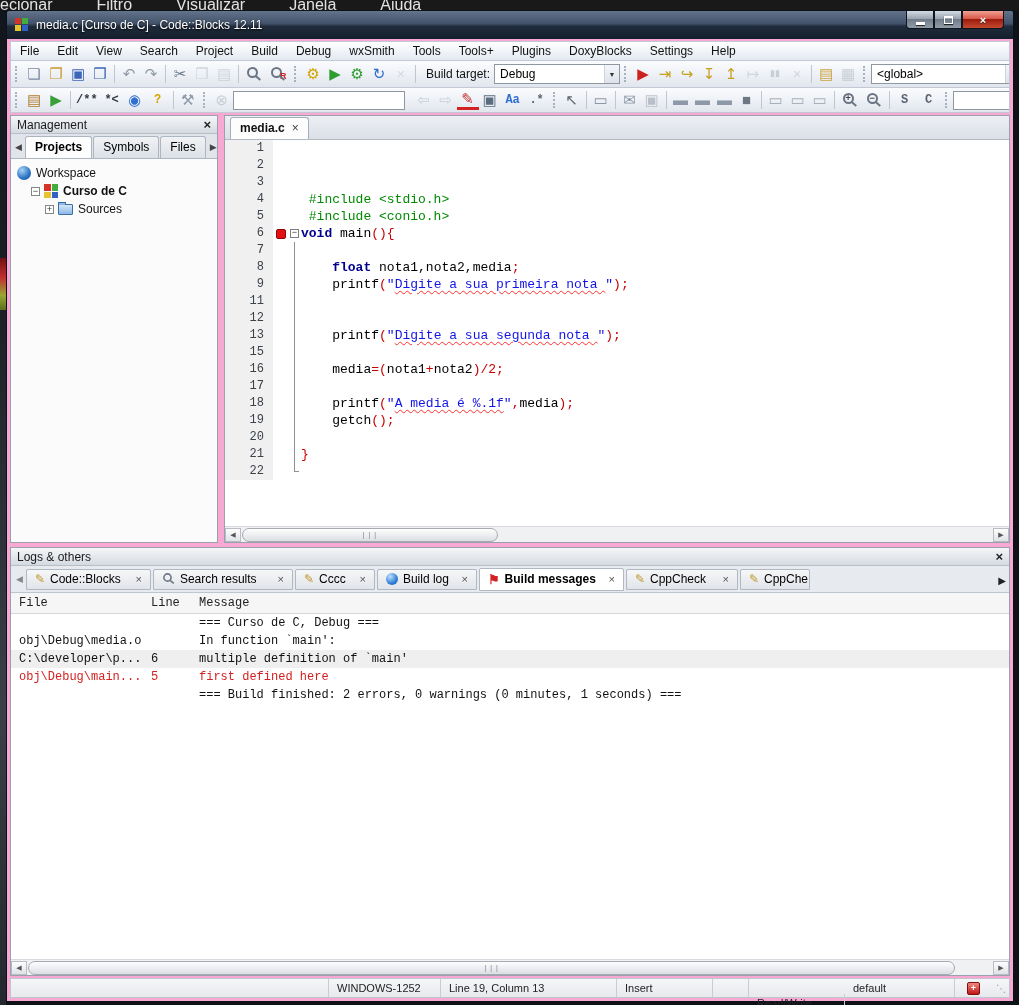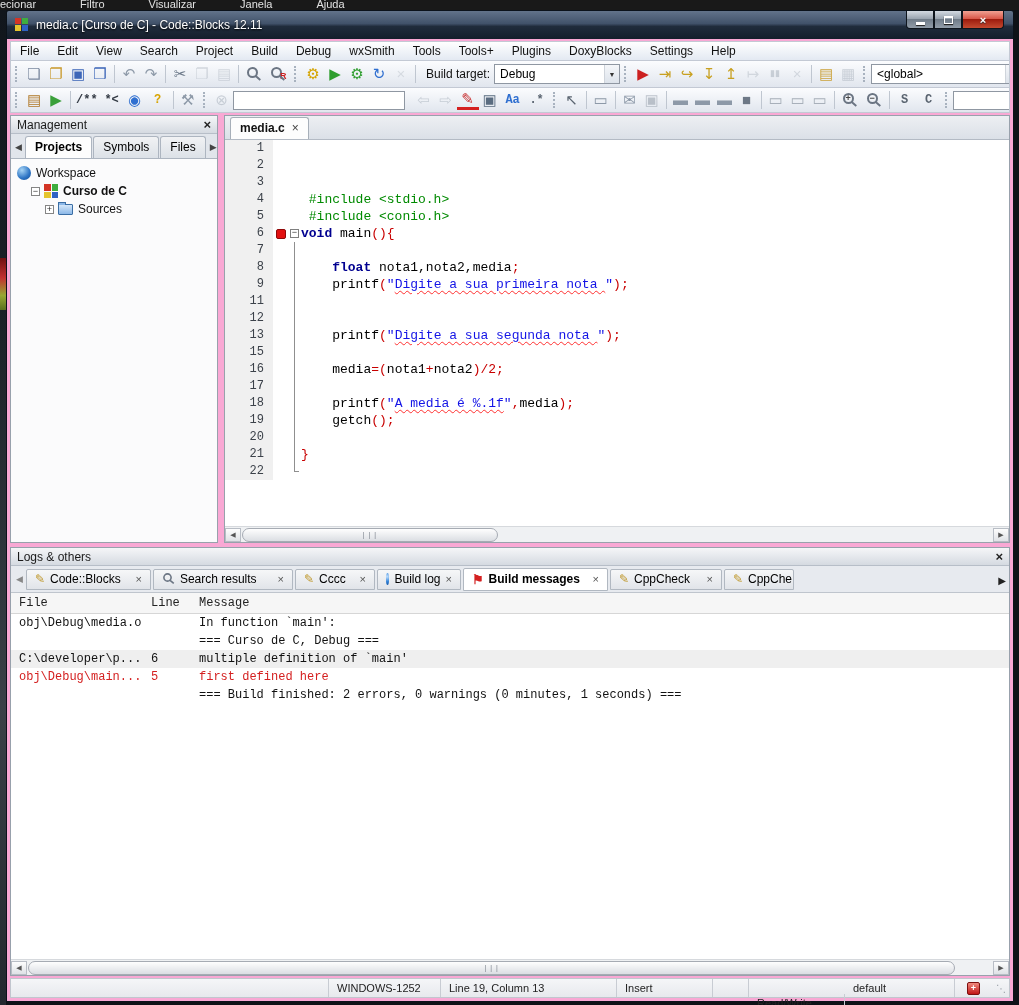--- a/index.html
+++ b/index.html
@@ -1,21 +1,21 @@
 <!DOCTYPE html>
 <html><head>
 <meta charset="utf-8">
 <style>
   *{margin:0;padding:0;box-sizing:border-box;}
   body{background:#0a0d12;font-family:"Liberation Sans",sans-serif;}
   .screen{position:relative;width:1019px;height:1005px;overflow:hidden;background:#0e1217;}
 
   
   .bg-menubar{position:absolute;top:0;left:0;width:100%;height:10px;background:#191919;color:#e2e2e2;
-    font-size:11px;line-height:9px;display:flex;gap:44px;padding-left:0;overflow:hidden;}
+    font-size:16px;line-height:9px;display:flex;gap:44px;padding-left:0;overflow:hidden;}
   .bg-edge{position:absolute;left:0;top:10px;width:6px;height:995px;
     background:linear-gradient(180deg,#11161c 0%,#1a2026 30%,#3a4047 70%,#23282e 100%);}
   .bg-blob{position:absolute;left:0;top:258px;width:6px;height:52px;
     background:linear-gradient(180deg,#6e1010,#c23030 38%,#97a832 72%,#59701f);}
 
   
   .window{position:absolute;left:6px;top:10px;width:1008px;height:992px;background:#1d2general,3040;
     background:#1d2833;border:1px solid #0b121a;border-radius:3px 3px 0 0;display:flex;flex-direction:column;}
   .titlebar{height:28px;display:flex;align-items:center;padding:0 8px;position:relative;border-radius:2px 2px 0 0;
     background:linear-gradient(180deg,#62738a 0%,#41526a 45%,#202c3c 55%,#141e2b 100%);}
@@ -528,21 +528,21 @@
             <div class="ltab" style="width: 140px;">
               <span class="lens" data-m="" style="transform: scale(0.8); margin: 0px 2px 3px 0px;"></span>
               <span>Search results</span>
               <span class="tab-x">×</span>
             </div>
             <div class="ltab" style="width: 80px;">
               <span class="ticon-note">✎</span>
               <span>Cccc</span>
               <span class="tab-x">×</span>
             </div>
-            <div class="ltab" style="width: 84px;">
+            <div class="ltab" style="width: 100px;">
               <span class="ticon-sphere"></span>
               <span>Build log</span>
               <span class="tab-x">×</span>
             </div>
             <div class="ltab active" style="width: 145px;">
               <span class="ticon-flag">⚑</span>
               <span>Build messages</span>
               <span class="tab-x">×</span>
             </div>
             <div class="ltab" style="width: 112px;">
@@ -556,28 +556,28 @@
             </div>
             <span class="ltab-scroll">▶</span>
           </div>
         <div class="log-body" id="logBody">
             <div class="thead">
               <span class="tc-file">File</span>
               <span class="tc-line">Line</span>
               <span class="tc-msg">Message</span>
             </div>
             <div class="trow ">
+              <span class="tc-file"></span>
+              <span class="tc-line"></span>
+              <span class="tc-msg">=== Curso de C, Debug ===</span>
+            </div>
+            <div class="trow ">
               <span class="tc-file">obj\Debug\media.o</span>
               <span class="tc-line"></span>
               <span class="tc-msg">In function `main':</span>
-            </div>
-            <div class="trow ">
-              <span class="tc-file"></span>
-              <span class="tc-line"></span>
-              <span class="tc-msg">=== Curso de C, Debug ===</span>
             </div>
             <div class="trow zebra">
               <span class="tc-file">C:\developer\p...</span>
               <span class="tc-line">6</span>
               <span class="tc-msg">multiple definition of `main'</span>
             </div>
             <div class="trow err">
               <span class="tc-file">obj\Debug\main...</span>
               <span class="tc-line">5</span>
               <span class="tc-msg">first defined here</span>

